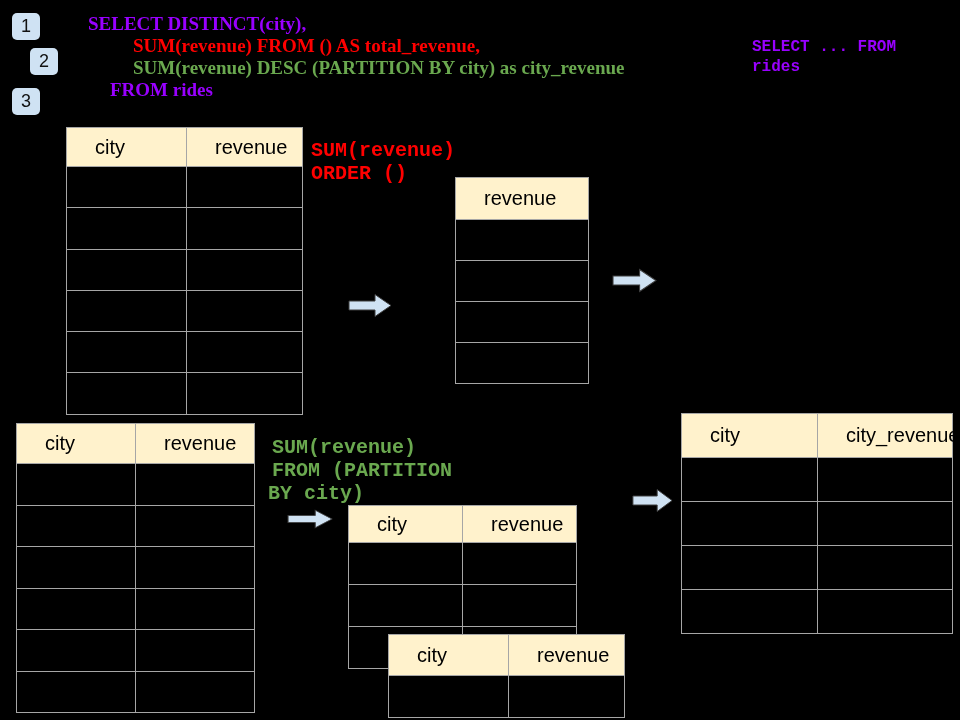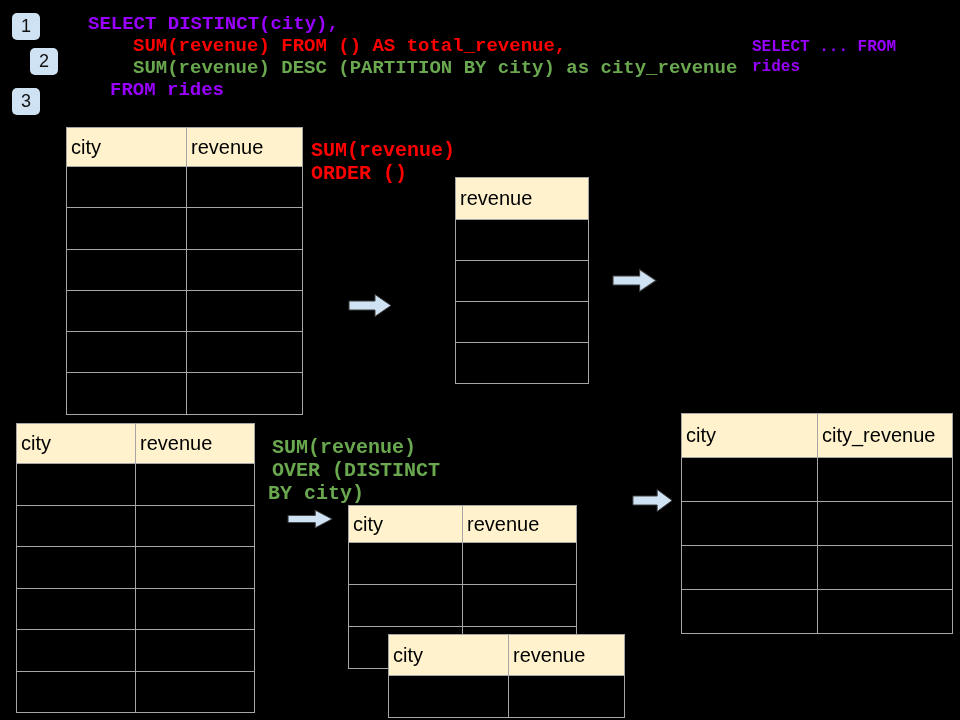--- a/index.html
+++ b/index.html
@@ -1,35 +1,35 @@
 <!DOCTYPE html>
 <html style="--page-bg: #000000; --purple: #9900ff; --red: #ff0000; --green: #6aa84f; --cream: #fff2cc; --grid: #a6a6a6; --arrow: #cfe2f3; --badge-bg: #cfe2f3;"><head>
 <meta charset="utf-8">
 <style>
   html,body{margin:0;padding:0;background:#000;}
   .stage{position:relative;width:960px;height:720px;background:var(--page-bg,#000);overflow:hidden;
          font-family:"Liberation Sans",sans-serif;}
   
   .mono{position:absolute;font-family:"Liberation Mono","DejaVu Sans Mono",monospace;font-weight:bold;
         white-space:pre;letter-spacing:0;}
-  .code-line{font-size:19px;line-height:22px;}
+  .code-line{font-size:19px;line-height:22px;font-family:Liberation Serif, serif;}
   .note-line{font-size:16px;line-height:20px;}
   .ann-line{font-size:20px;line-height:23px;}
   .c-purple{color:var(--purple,#9900ff);}
   .c-red{color:var(--red,#ff0000);}
   .c-green{color:var(--green,#6aa84f);}
   
   .badge{position:absolute;width:28px;height:27px;background:var(--badge-bg,#cfe2f3);border-radius:5px;
          display:flex;align-items:center;justify-content:center;font-size:18px;color:#111;}
   
   .dtable{position:absolute;border-left:1px solid var(--grid,#a6a6a6);border-top:1px solid var(--grid,#a6a6a6);}
   .thead,.trow{display:flex;}
   .th,.td{box-sizing:border-box;border-right:1px solid var(--grid,#a6a6a6);border-bottom:1px solid var(--grid,#a6a6a6);}
   .th{background:var(--cream,#fff2cc);height:var(--hh,40px);display:flex;align-items:center;
-      padding-left:4px;font-size:20px;color:#000;}
+      padding-left:28px;font-size:20px;color:#000;}
   .td{height:var(--rh,41px);background:#000;}
   .t-source-top{left:66px;top:127px;--hh:39px;--rh:41.3px;}
   .t-source-top .th:nth-child(1),.t-source-top .td:nth-child(1){width:120px;}
   .t-source-top .th:nth-child(2),.t-source-top .td:nth-child(2){width:116px;}
   .t-total{left:455px;top:177px;--hh:42px;--rh:41px;}
   .t-total .th:nth-child(1),.t-total .td:nth-child(1){width:133px;}
   .t-source-bottom{left:16px;top:423px;--hh:40px;--rh:41.5px;}
   .t-source-bottom .th:nth-child(1),.t-source-bottom .td:nth-child(1){width:119px;}
   .t-source-bottom .th:nth-child(2),.t-source-bottom .td:nth-child(2){width:119px;}
   .t-partition-mid{left:348px;top:505px;--hh:37px;--rh:42px;}
@@ -57,21 +57,21 @@
   <div class="mono code-line c-green" style="left:133px;top:57px">SUM(revenue) DESC (PARTITION BY city) as city_revenue</div>
   <div class="mono code-line c-purple" style="left:110px;top:79px">FROM rides</div>
 
   <div class="mono note-line c-purple" style="left:752px;top:37px">SELECT ... FROM</div>
   <div class="mono note-line c-purple" style="left:752px;top:57px">rides</div>
 
   <div class="mono ann-line c-red" style="left:311px;top:139px">SUM(revenue)</div>
   <div class="mono ann-line c-red" style="left:311px;top:162px">ORDER ()</div>
 
   <div class="mono ann-line c-green" style="left:272px;top:436px">SUM(revenue)</div>
-  <div class="mono ann-line c-green" style="left:272px;top:459px">OVER (DISTINCT</div>
+  <div class="mono ann-line c-green" style="left:272px;top:459px">FROM (PARTITION</div>
   <div class="mono ann-line c-green" style="left:268px;top:482px">BY city)</div>
 
   <div class="dtable t-source-top">
       <div class="thead">
         <div class="th">city</div>
         <div class="th">revenue</div>
       </div>
       <div class="trow">
         <div class="td"></div>
         <div class="td"></div>

